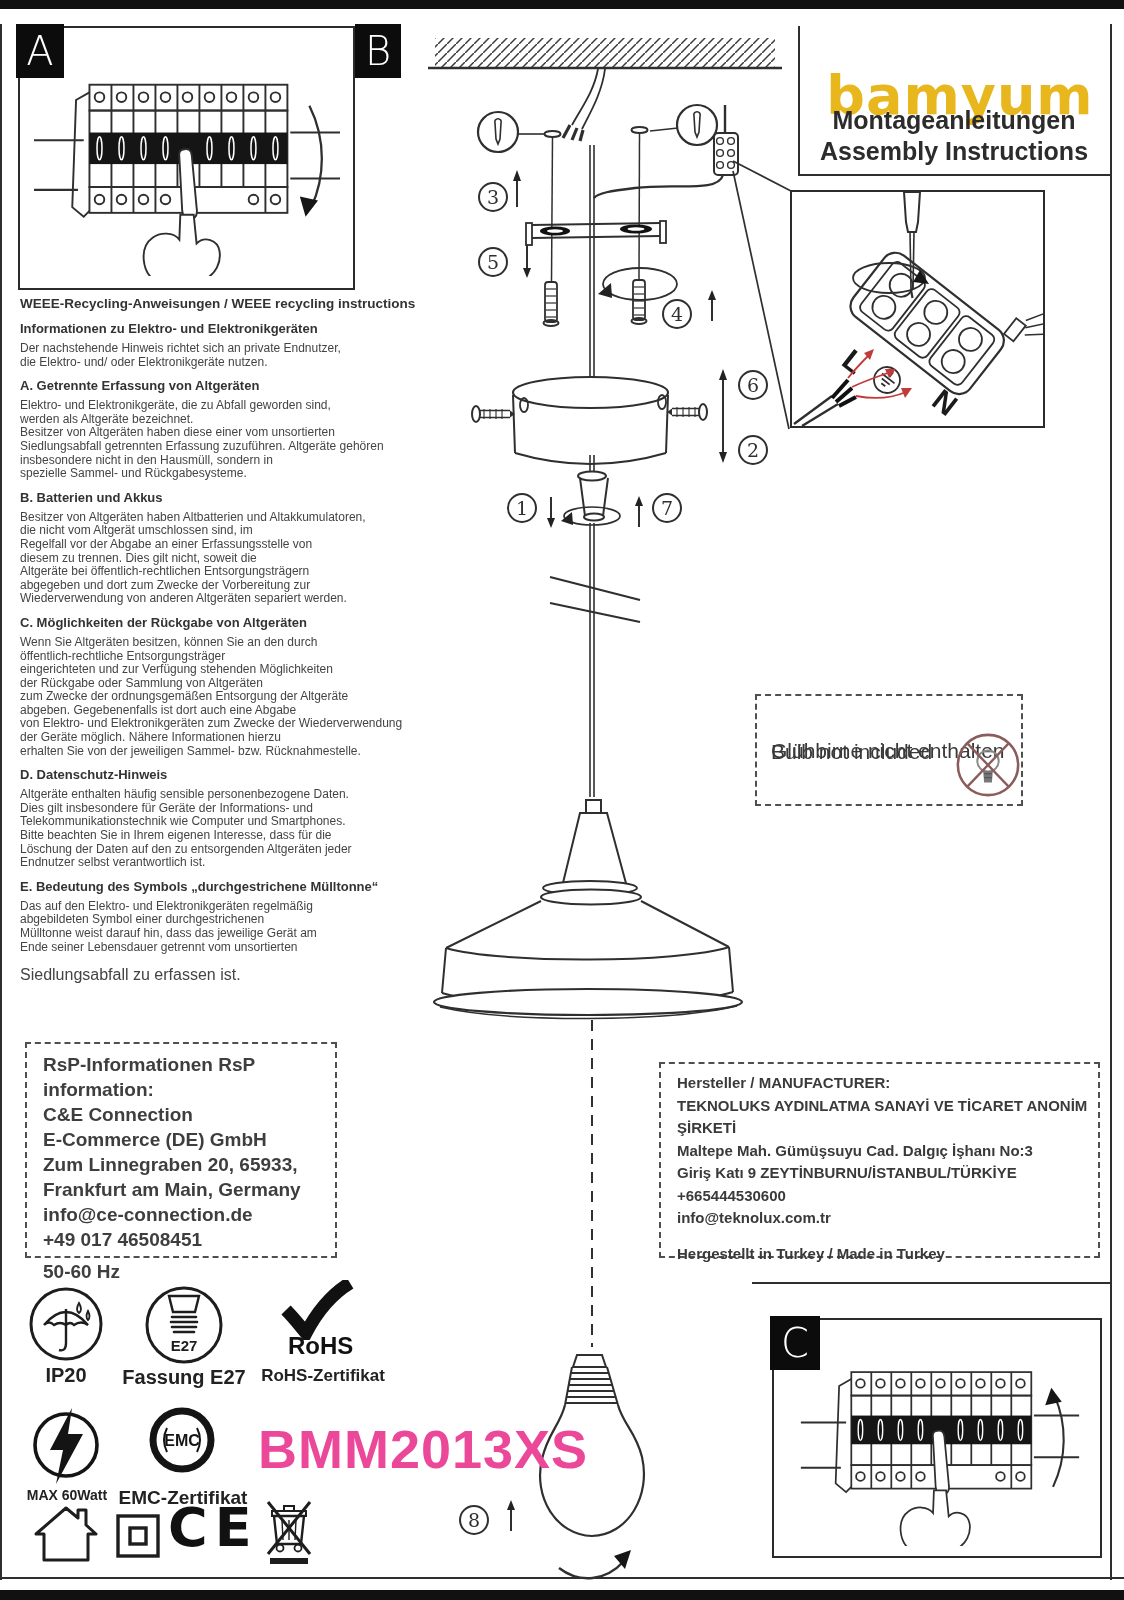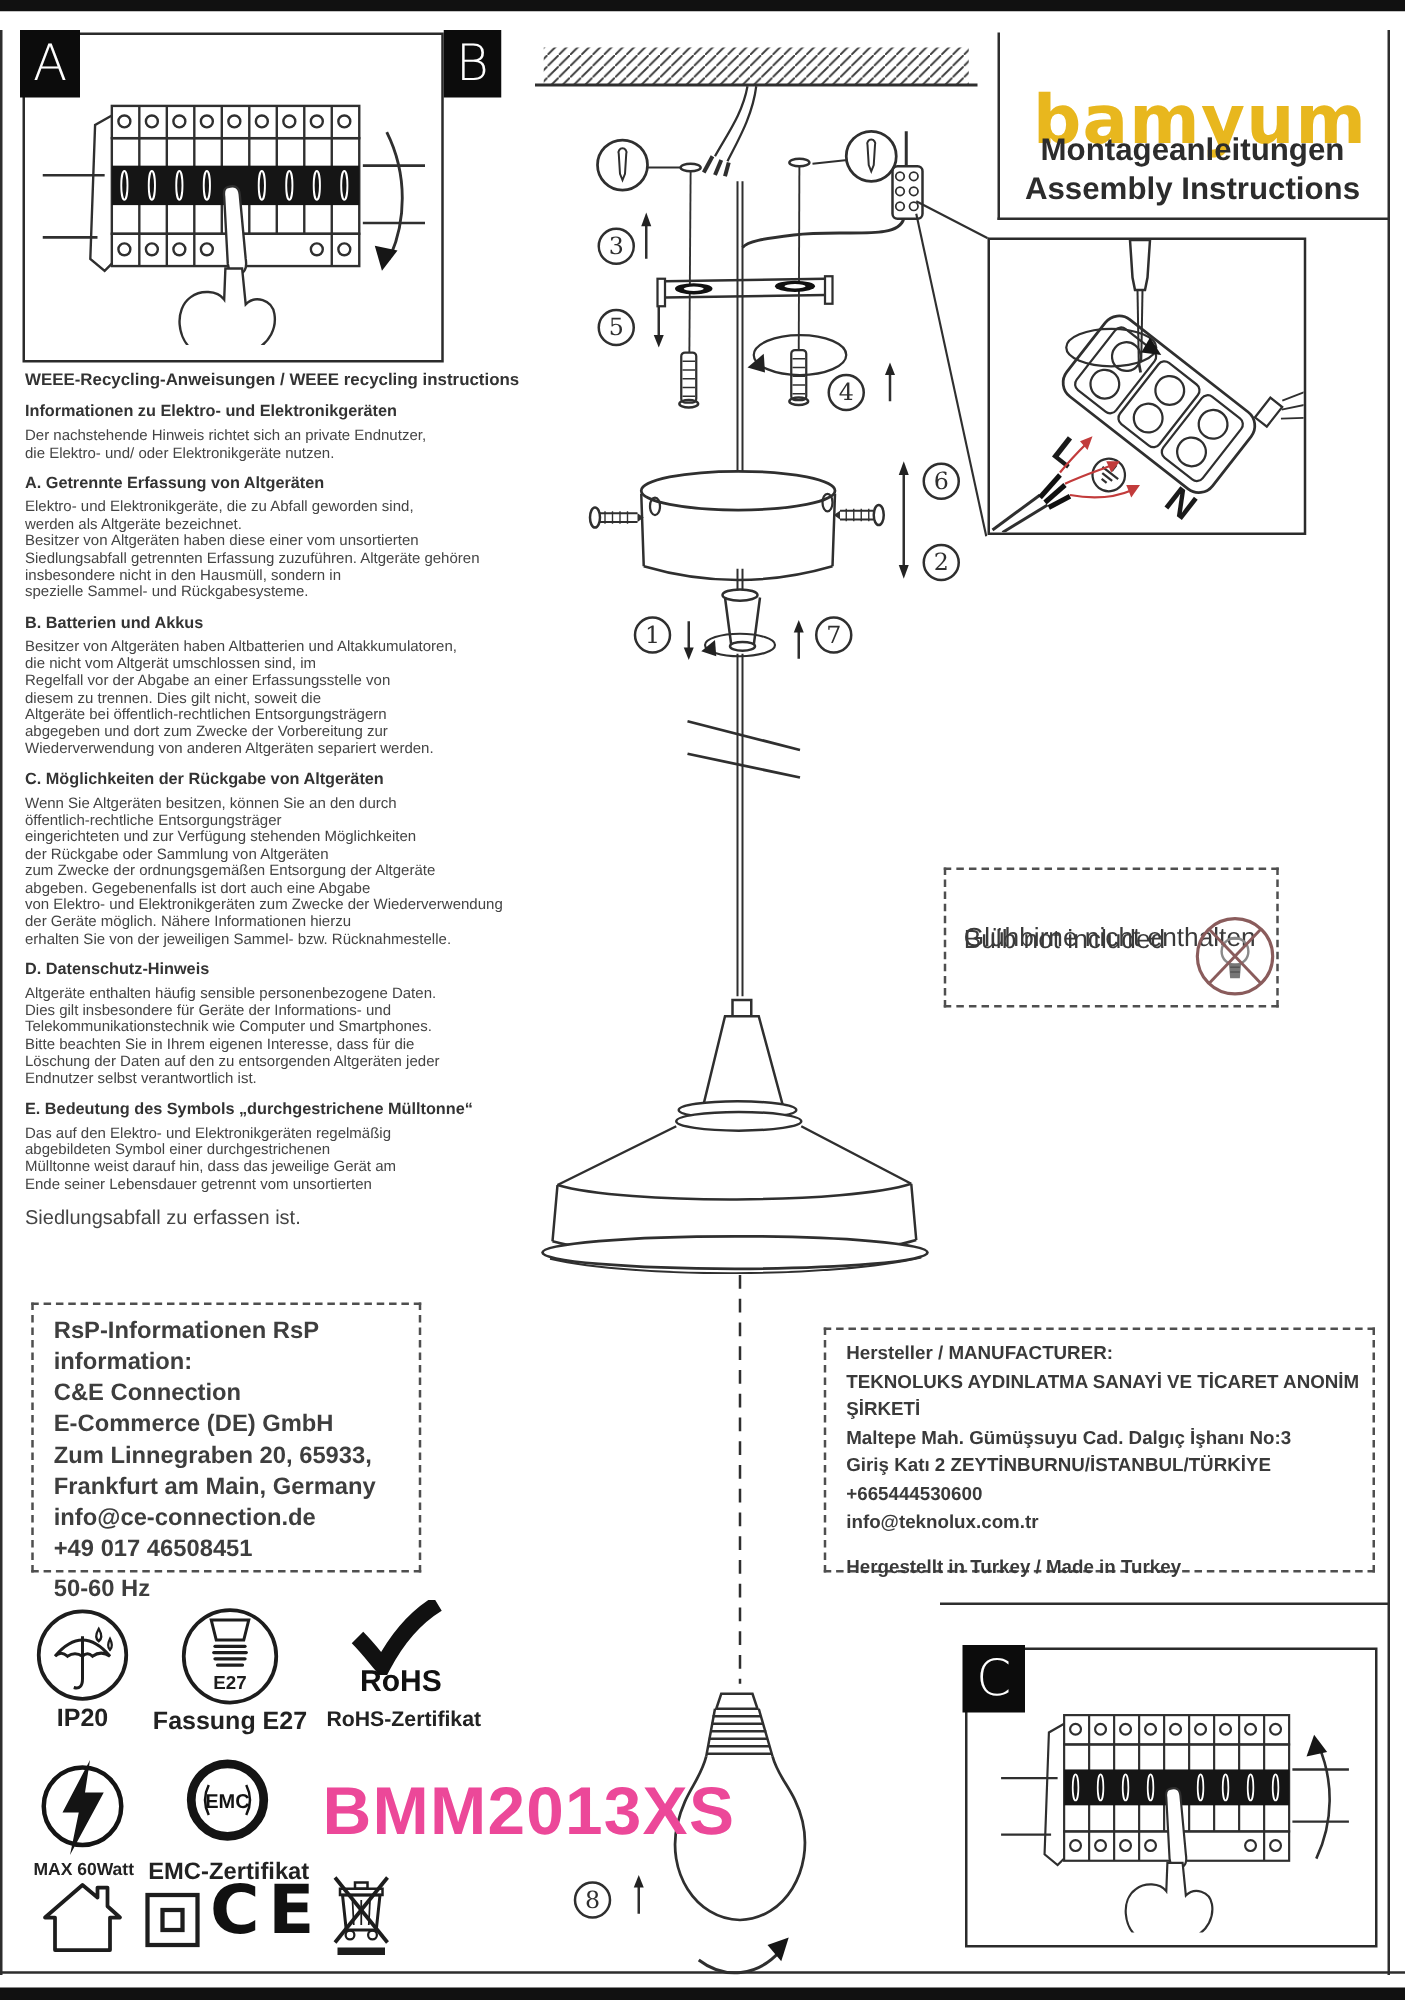--- a/index.html
+++ b/index.html
@@ -441,21 +441,21 @@
     <div>Frankfurt am Main, Germany</div>
     <div>info@ce-connection.de</div>
     <div>+49 017 46508451</div>
     <div>50-60 Hz</div>
   </div>
 
   <div class="abs dashed man" style="left:659px;top:1062px;width:441px;height:196px;">
     <div>Hersteller / MANUFACTURER:</div>
     <div>TEKNOLUKS AYDINLATMA SANAYİ VE TİCARET ANONİM ŞİRKETİ</div>
     <div>Maltepe Mah. Gümüşsuyu Cad. Dalgıç İşhanı No:3</div>
-    <div>Giriş Katı 2 ZEYTİNBURNU/İSTANBUL/TÜRKİYE</div>
+    <div>Giriş Katı 9 ZEYTİNBURNU/İSTANBUL/TÜRKİYE</div>
     <div>+665444530600</div>
     <div>info@teknolux.com.tr</div>
     <div class="origin">Hergestellt in Turkey / Made in Turkey</div>
   </div>
 
   <svg class="abs" style="left:27px;top:1285px;" width="78" height="78" viewBox="0 0 78 78" fill="none" stroke="#1d1d1d">
     <circle cx="39" cy="39" r="35" stroke-width="3"></circle>
     <path d="M17,40 Q39,14 61,40 Q54,35 47,40 Q43,36 39,40 Q33,36 27,40 Q22,35 17,40 Z" stroke-width="2.4"></path>
     <path d="M39,24 L39,58 Q39,67 32,65" stroke-width="2.4"></path>
     <path d="M52,18 Q56,25 52,28 Q48,25 52,18 Z" stroke-width="1.8"></path>

